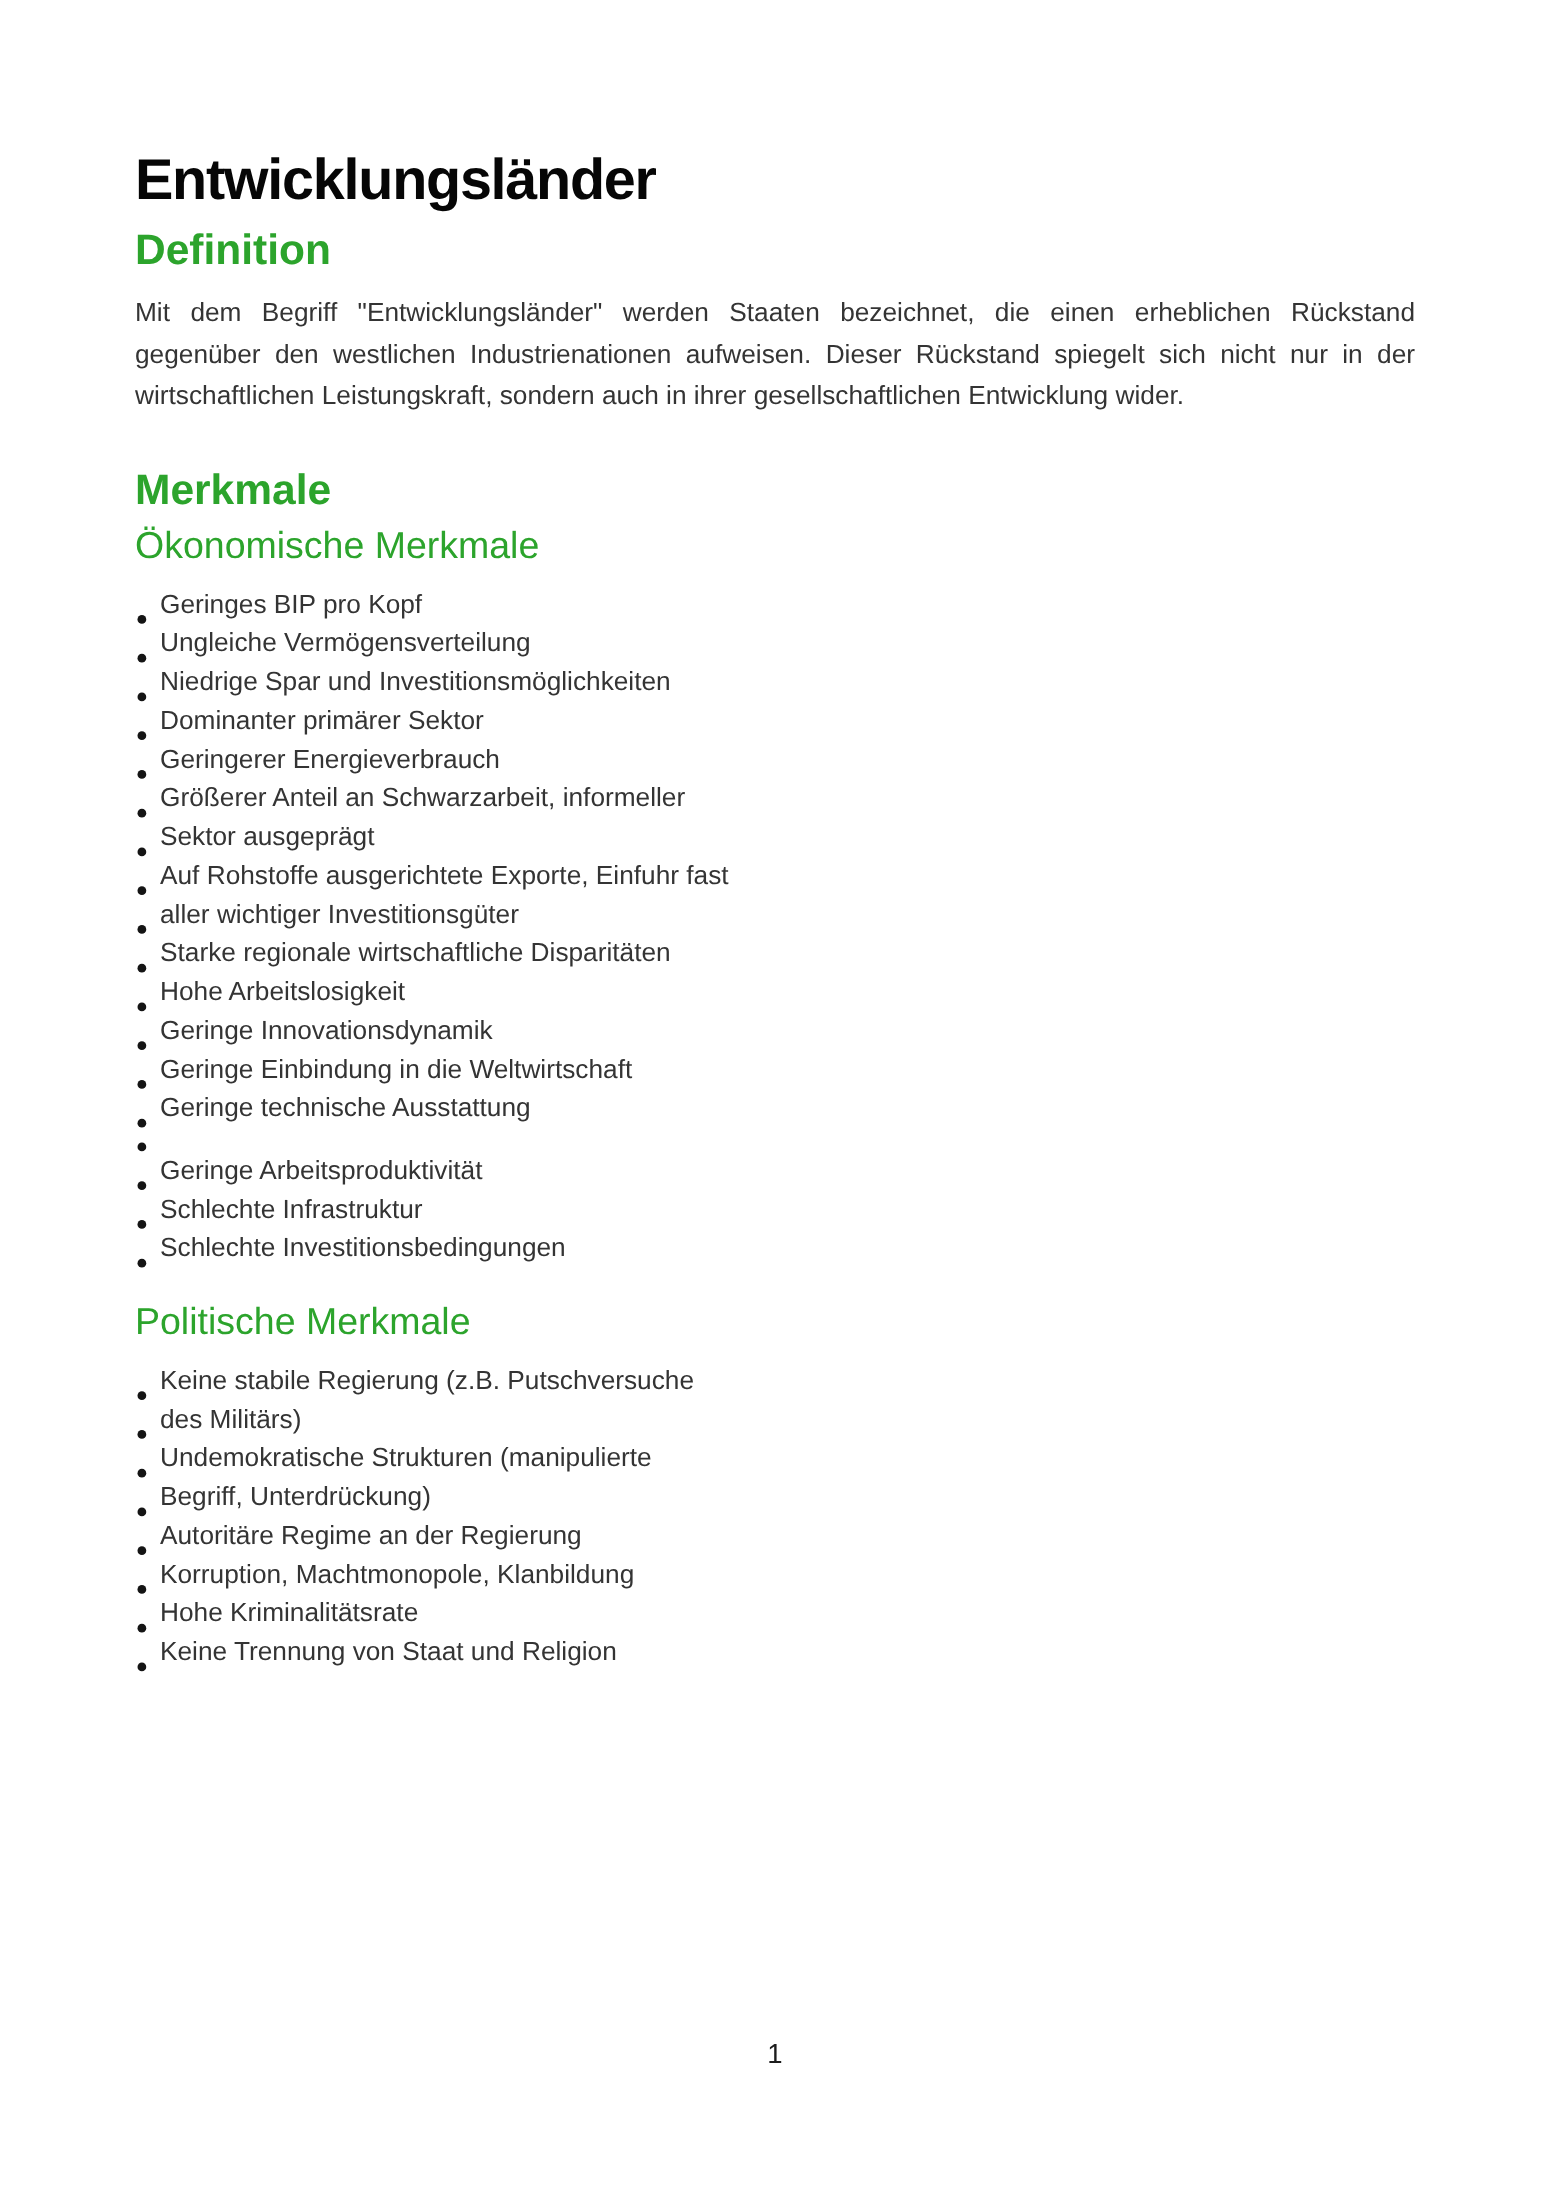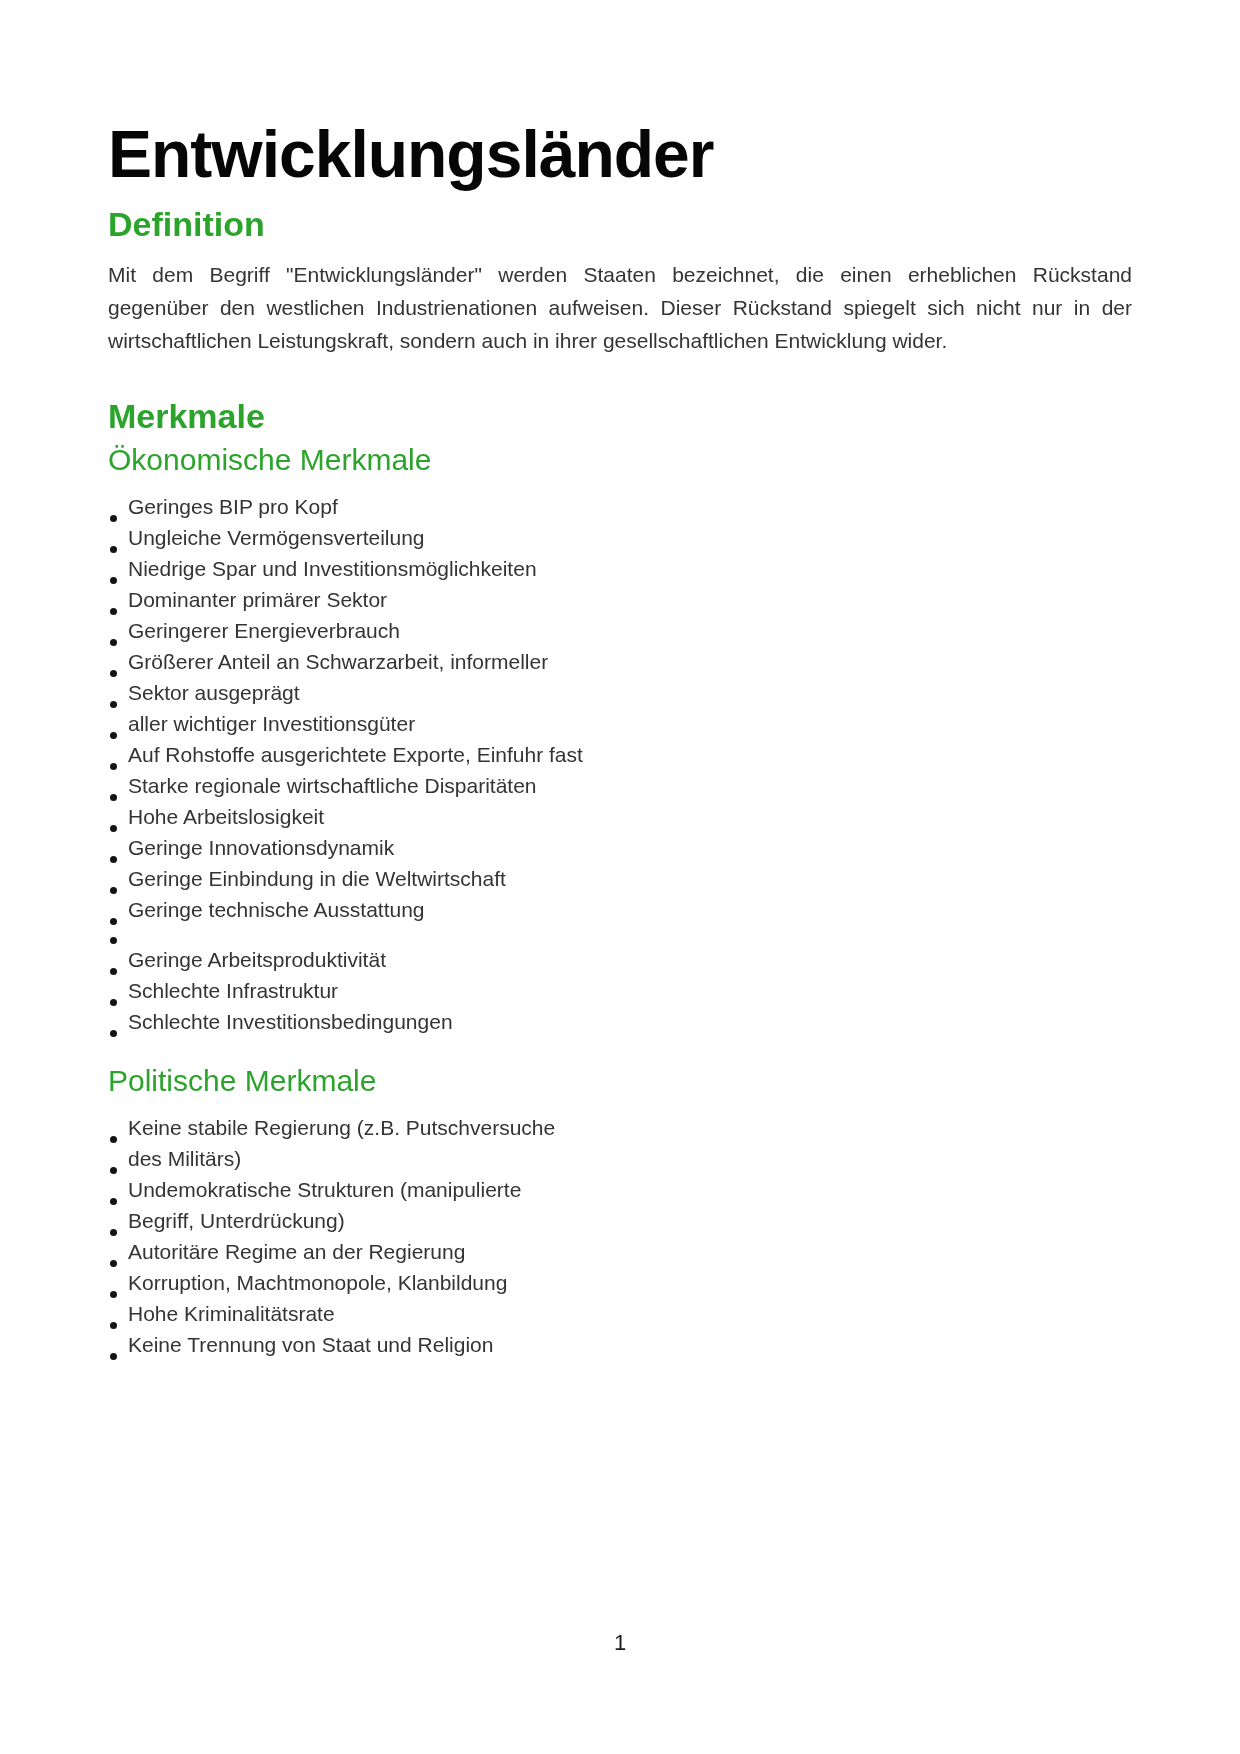--- a/index.html
+++ b/index.html
@@ -13,21 +13,21 @@
     width:1240px;
     height:1754px;
     margin:0 auto;
     background:#ffffff;
     overflow:hidden;
     font-family:"Liberation Sans","DejaVu Sans",sans-serif;
   }
   .content{padding:116px 108px 0 108px;}
   h1.doc-title{
     margin:0;
-    font-size:66px;
+    font-size:46px;
     line-height:1.18;
     font-weight:bold;
     letter-spacing:-1px;
     color:var(--title);
   }
   h2.section-heading{
     margin:8px 0 12px 0;
     font-size:34px;
     line-height:1.3;
     font-weight:bold;
@@ -119,25 +119,25 @@
             <li class="bullet-item">
               <span class="dot"></span>
               <span>Größerer Anteil an Schwarzarbeit, informeller</span>
             </li>
             <li class="bullet-item">
               <span class="dot"></span>
               <span>Sektor ausgeprägt</span>
             </li>
             <li class="bullet-item">
               <span class="dot"></span>
+              <span>Auf Rohstoffe ausgerichtete Exporte, Einfuhr fast</span>
+            </li>
+            <li class="bullet-item">
+              <span class="dot"></span>
               <span>aller wichtiger Investitionsgüter</span>
-            </li>
-            <li class="bullet-item">
-              <span class="dot"></span>
-              <span>Auf Rohstoffe ausgerichtete Exporte, Einfuhr fast</span>
             </li>
             <li class="bullet-item">
               <span class="dot"></span>
               <span>Starke regionale wirtschaftliche Disparitäten</span>
             </li>
             <li class="bullet-item">
               <span class="dot"></span>
               <span>Hohe Arbeitslosigkeit</span>
             </li>
             <li class="bullet-item">

